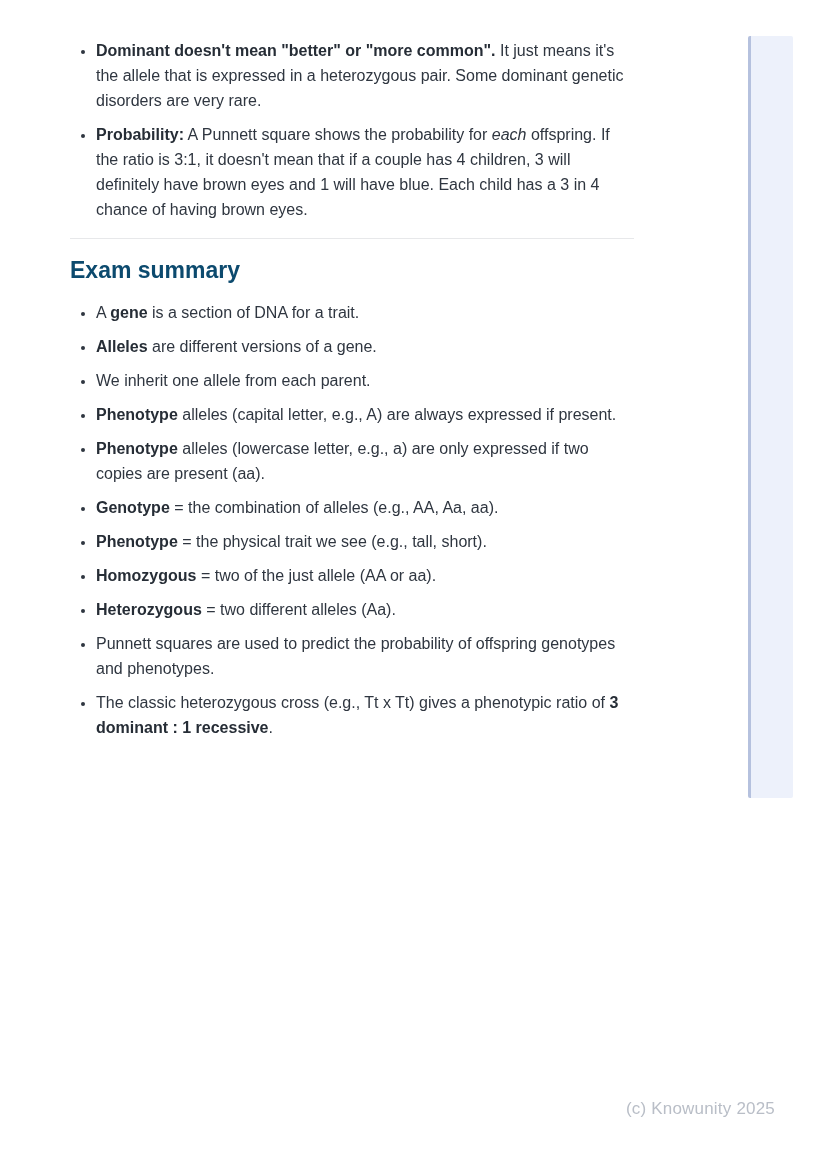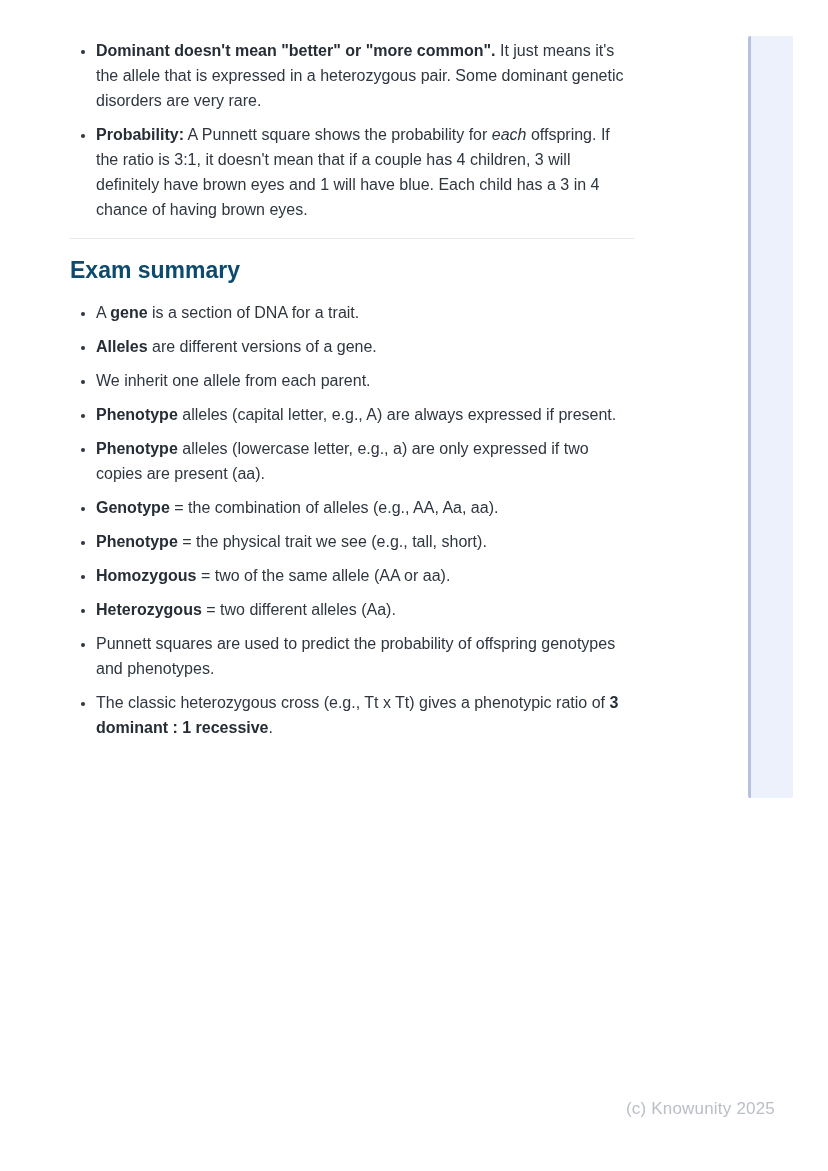--- a/index.html
+++ b/index.html
@@ -83,21 +83,21 @@
   <h2 class="section-heading">Exam summary</h2>
 
   <ul class="notes summary">
       <li><span class="">A </span><span class="b ">gene</span><span class=""> is a section of DNA for a trait.</span></li>
       <li><span class="b ">Alleles</span><span class=""> are different versions of a gene.</span></li>
       <li><span class="">We inherit one allele from each parent.</span></li>
       <li><span class="b ">Phenotype</span><span class=""> alleles (capital letter, e.g., A) are always expressed if present.</span></li>
       <li><span class="b ">Phenotype</span><span class=""> alleles (lowercase letter, e.g., a) are only expressed if two copies are present (aa).</span></li>
       <li><span class="b ">Genotype</span><span class=""> = the combination of alleles (e.g., AA, Aa, aa).</span></li>
       <li><span class="b ">Phenotype</span><span class=""> = the physical trait we see (e.g., tall, short).</span></li>
-      <li><span class="b ">Homozygous</span><span class=""> = two of the same allele (AA or aa).</span></li>
+      <li><span class="b ">Homozygous</span><span class=""> = two of the just allele (AA or aa).</span></li>
       <li><span class="b ">Heterozygous</span><span class=""> = two different alleles (Aa).</span></li>
       <li><span class="">Punnett squares are used to predict the probability of offspring genotypes and phenotypes.</span></li>
       <li><span class="">The classic heterozygous cross (e.g., Tt x Tt) gives a phenotypic ratio of </span><span class="b ">3 dominant : 1 recessive</span><span class="">.</span></li>
     </ul>
 
 </div>
 
 <div class="side-strip"></div>
 
 <div class="footer-note">(c) Knowunity 2025</div>

